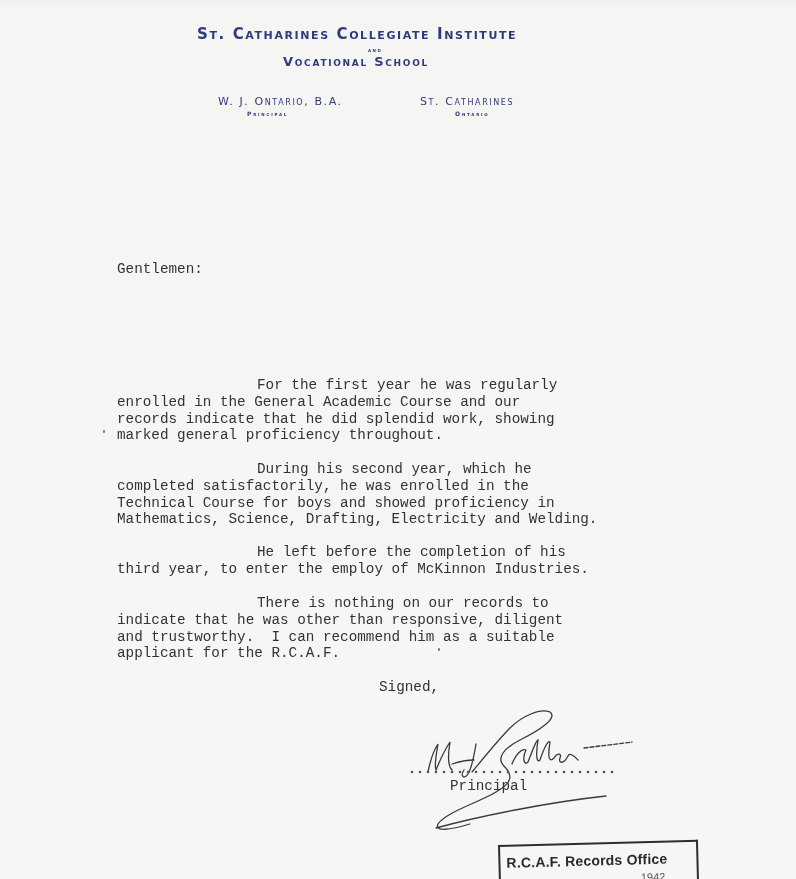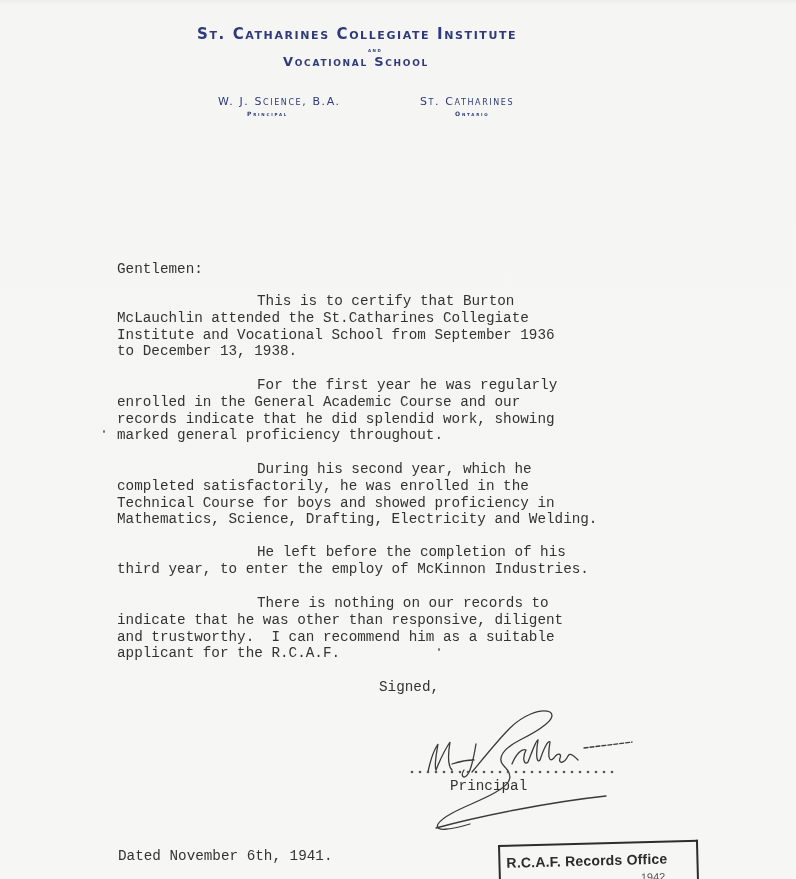--- a/index.html
+++ b/index.html
@@ -107,32 +107,28 @@
   </style>
 </head>
 <body>
 
 <div class="page">
 
   <div class="letterhead">
     <div class="lh-line lh-school1">St. Catharines Collegiate Institute</div>
     <div class="lh-line lh-and">and</div>
     <div class="lh-line lh-school2">Vocational School</div>
-    <div class="lh-line lh-principal-name">W. J. Science, B.A.</div>
+    <div class="lh-line lh-principal-name">W. J. Ontario, B.A.</div>
     <div class="lh-line lh-principal-title">Principal</div>
     <div class="lh-line lh-city">St. Catharines</div>
     <div class="lh-line lh-province">Ontario</div>
   </div>
 
   <div class="typed salutation-greet">Gentlemen:</div>
 
-  <div class="typed para p1"><span class="indent"></span><span>This is to certify that Burton</span>
-<span>McLauchlin attended the St.Catharines Collegiate
-Institute and Vocational School from September 1936
-to December 13, 1938.</span></div>
 
   <div class="typed para p2"><span class="indent"></span><span>For the first year he was regularly</span>
 <span>enrolled in the General Academic Course and our
 records indicate that he did splendid work, showing
 marked general proficiency throughout.</span></div>
 
   <div class="typed para p3"><span class="indent"></span><span>During his second year, which he</span>
 <span>completed satisfactorily, he was enrolled in the
 Technical Course for boys and showed proficiency in
 Mathematics, Science, Drafting, Electricity and Welding.</span></div>
@@ -190,20 +186,19 @@
         <circle cx="180" cy="72" r="1.3"></circle>
           <circle cx="188" cy="72" r="1.3"></circle>
           <circle cx="196" cy="72" r="1.3"></circle>
         <circle cx="204" cy="72" r="1.3"></circle>
           <circle cx="212" cy="72" r="1.3"></circle>
       </g>
     </svg>
     <div class="principal-label">Principal</div>
   </div>
 
-  <div class="typed dated">Dated November 6th, 1941.</div>
 
   <div class="stamp">
     <div class="stamp-text">R.C.A.F. Records Office</div>
     <div class="stamp-partial">1942</div>
   </div>
 
 </div>
 
 </body></html>

